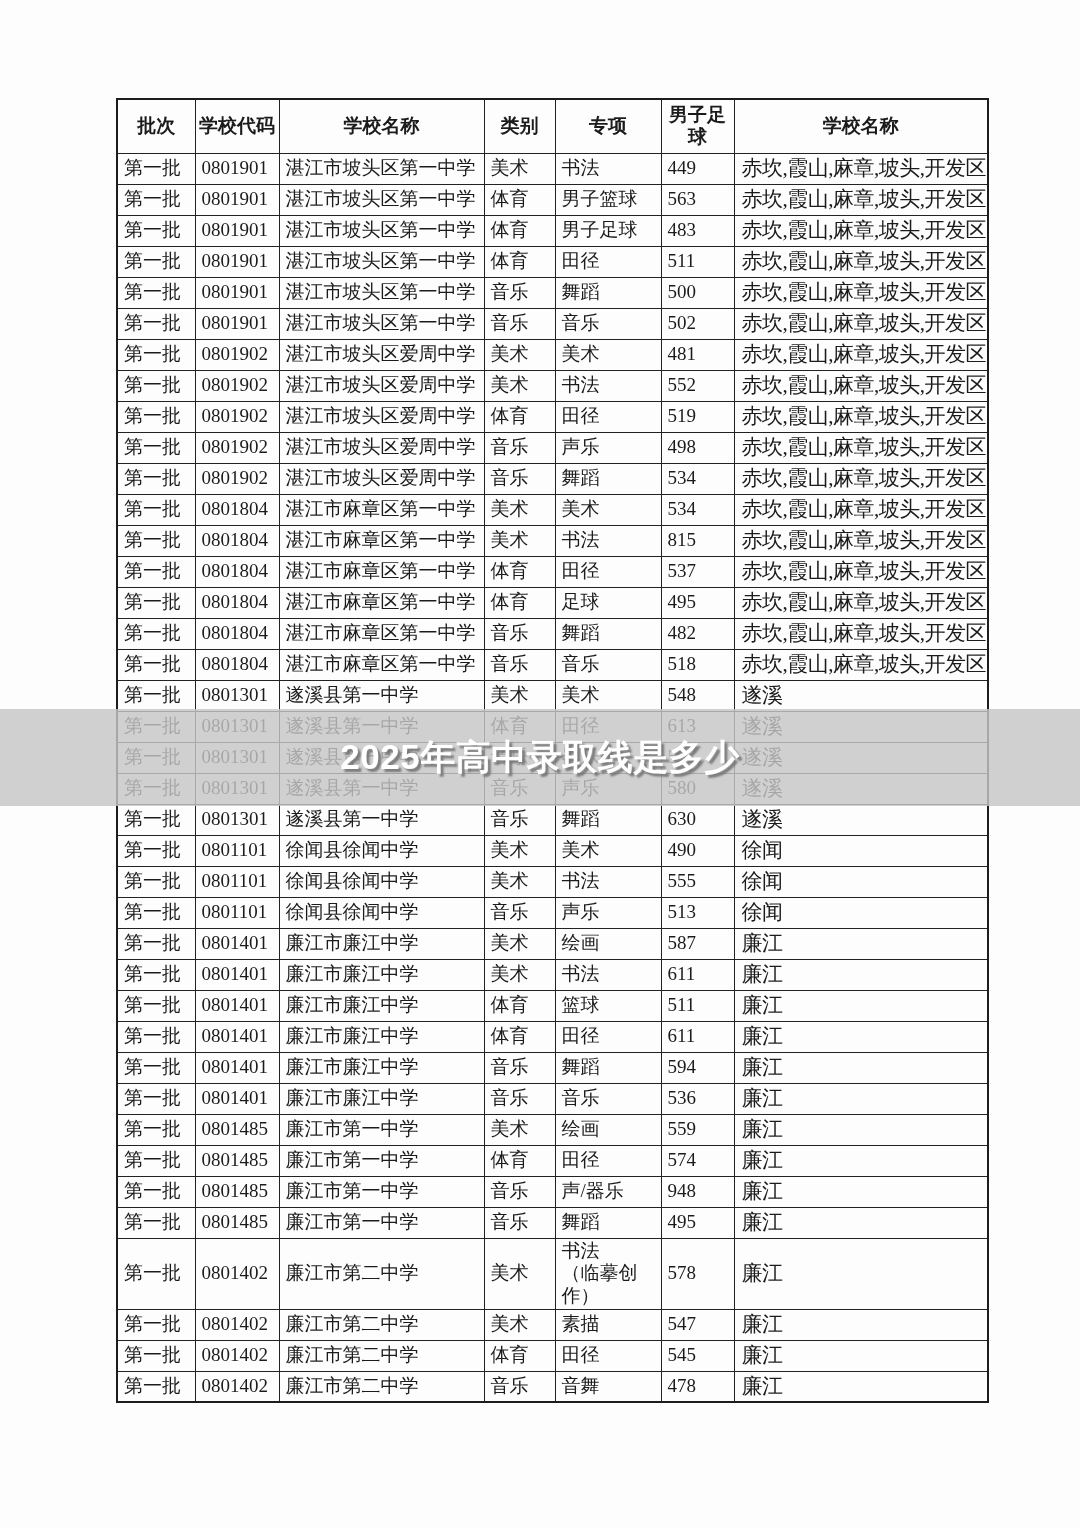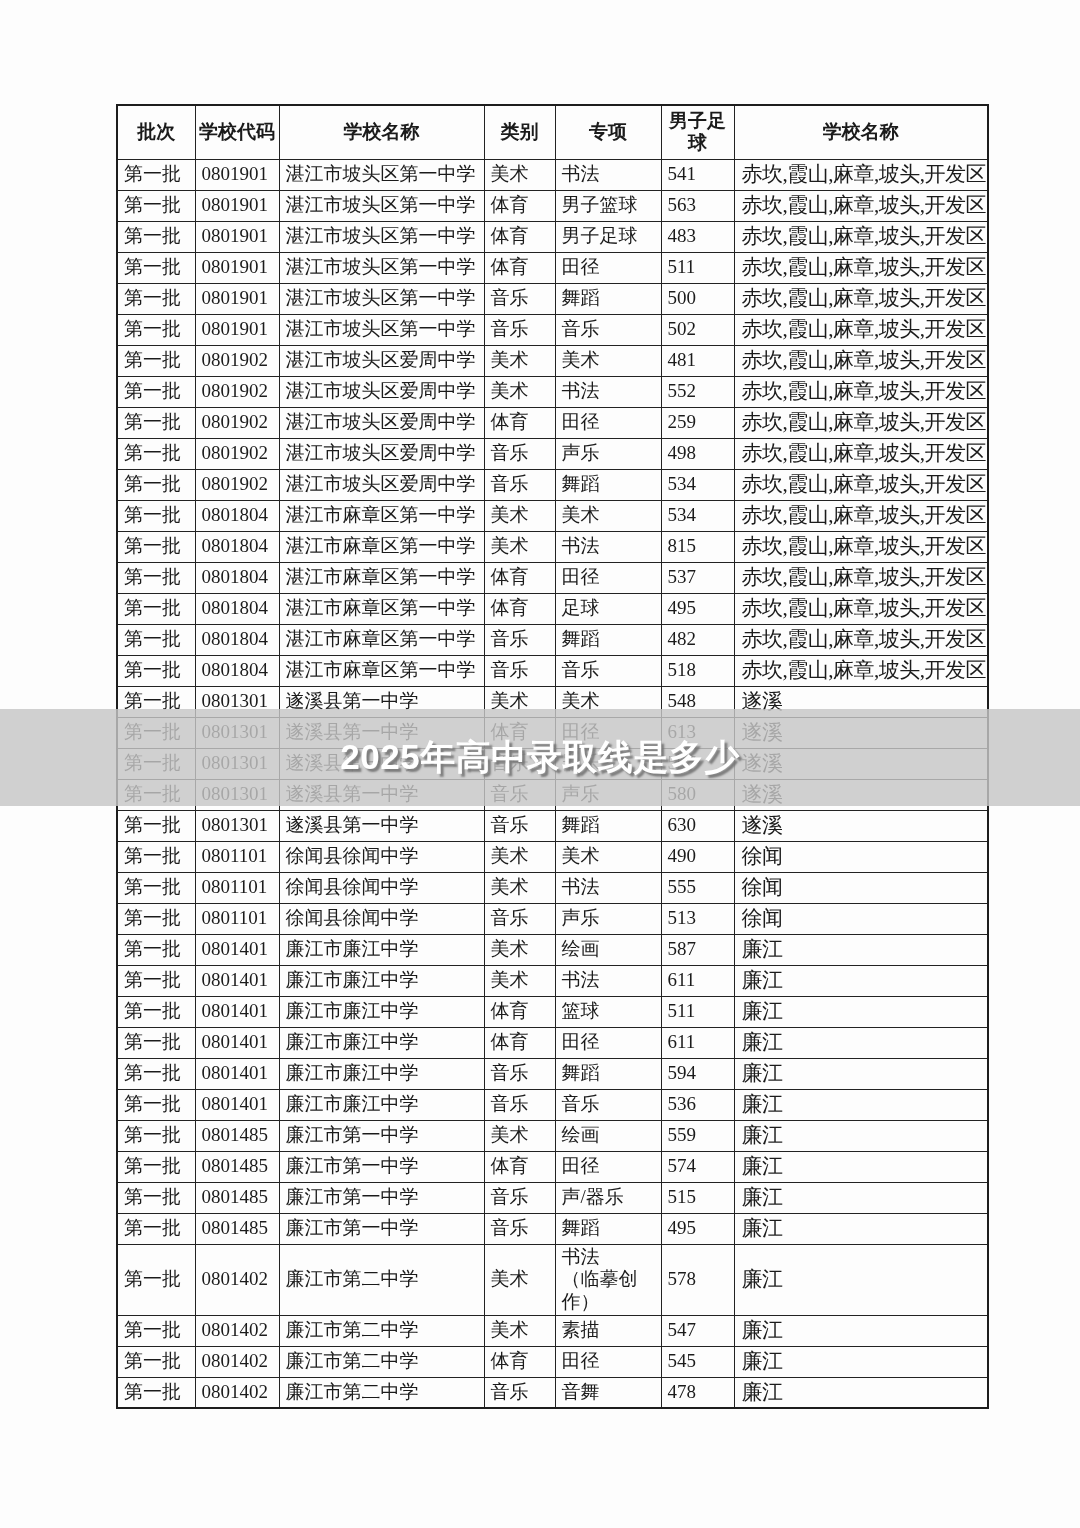--- a/index.html
+++ b/index.html
@@ -9,21 +9,21 @@
     width: 1080px;
     height: 1528px;
     background: #fdfdfd;
     font-family: "Liberation Serif", "DejaVu Serif", serif;
     color: #1b1b1b;
     overflow: hidden;
   }
   table.score-table {
     position: absolute;
     left: 116px;
-    top: 104px;
+    top: 98px;
     width: 871px;
     border-collapse: collapse;
     table-layout: fixed;
     border: 2.5px solid #1d1d1d;
   }
   .score-table th, .score-table td {
     border: 1.5px solid #222222;
     vertical-align: middle;
     overflow: hidden;
   }
@@ -108,21 +108,21 @@
         <th>学校名称</th>
       </tr>
     </thead>
     <tbody id="tbody">
         <tr>
           <td class="col-batch">第一批</td>
           <td class="col-code">0801901</td>
           <td class="col-name">湛江市坡头区第一中学</td>
           <td class="col-category">美术</td>
           <td class="col-specialty">书法</td>
-          <td class="col-score">541</td>
+          <td class="col-score">449</td>
           <td class="col-region">赤坎,霞山,麻章,坡头,开发区</td>
         </tr>
         <tr>
           <td class="col-batch">第一批</td>
           <td class="col-code">0801901</td>
           <td class="col-name">湛江市坡头区第一中学</td>
           <td class="col-category">体育</td>
           <td class="col-specialty">男子篮球</td>
           <td class="col-score">563</td>
           <td class="col-region">赤坎,霞山,麻章,坡头,开发区</td>
@@ -180,21 +180,21 @@
           <td class="col-specialty">书法</td>
           <td class="col-score">552</td>
           <td class="col-region">赤坎,霞山,麻章,坡头,开发区</td>
         </tr>
         <tr>
           <td class="col-batch">第一批</td>
           <td class="col-code">0801902</td>
           <td class="col-name">湛江市坡头区爱周中学</td>
           <td class="col-category">体育</td>
           <td class="col-specialty">田径</td>
-          <td class="col-score">259</td>
+          <td class="col-score">519</td>
           <td class="col-region">赤坎,霞山,麻章,坡头,开发区</td>
         </tr>
         <tr>
           <td class="col-batch">第一批</td>
           <td class="col-code">0801902</td>
           <td class="col-name">湛江市坡头区爱周中学</td>
           <td class="col-category">音乐</td>
           <td class="col-specialty">声乐</td>
           <td class="col-score">498</td>
           <td class="col-region">赤坎,霞山,麻章,坡头,开发区</td>
@@ -405,21 +405,21 @@
           <td class="col-specialty">田径</td>
           <td class="col-score">574</td>
           <td class="col-region">廉江</td>
         </tr>
         <tr>
           <td class="col-batch">第一批</td>
           <td class="col-code">0801485</td>
           <td class="col-name">廉江市第一中学</td>
           <td class="col-category">音乐</td>
           <td class="col-specialty">声/器乐</td>
-          <td class="col-score">515</td>
+          <td class="col-score">948</td>
           <td class="col-region">廉江</td>
         </tr>
         <tr>
           <td class="col-batch">第一批</td>
           <td class="col-code">0801485</td>
           <td class="col-name">廉江市第一中学</td>
           <td class="col-category">音乐</td>
           <td class="col-specialty">舞蹈</td>
           <td class="col-score">495</td>
           <td class="col-region">廉江</td>

